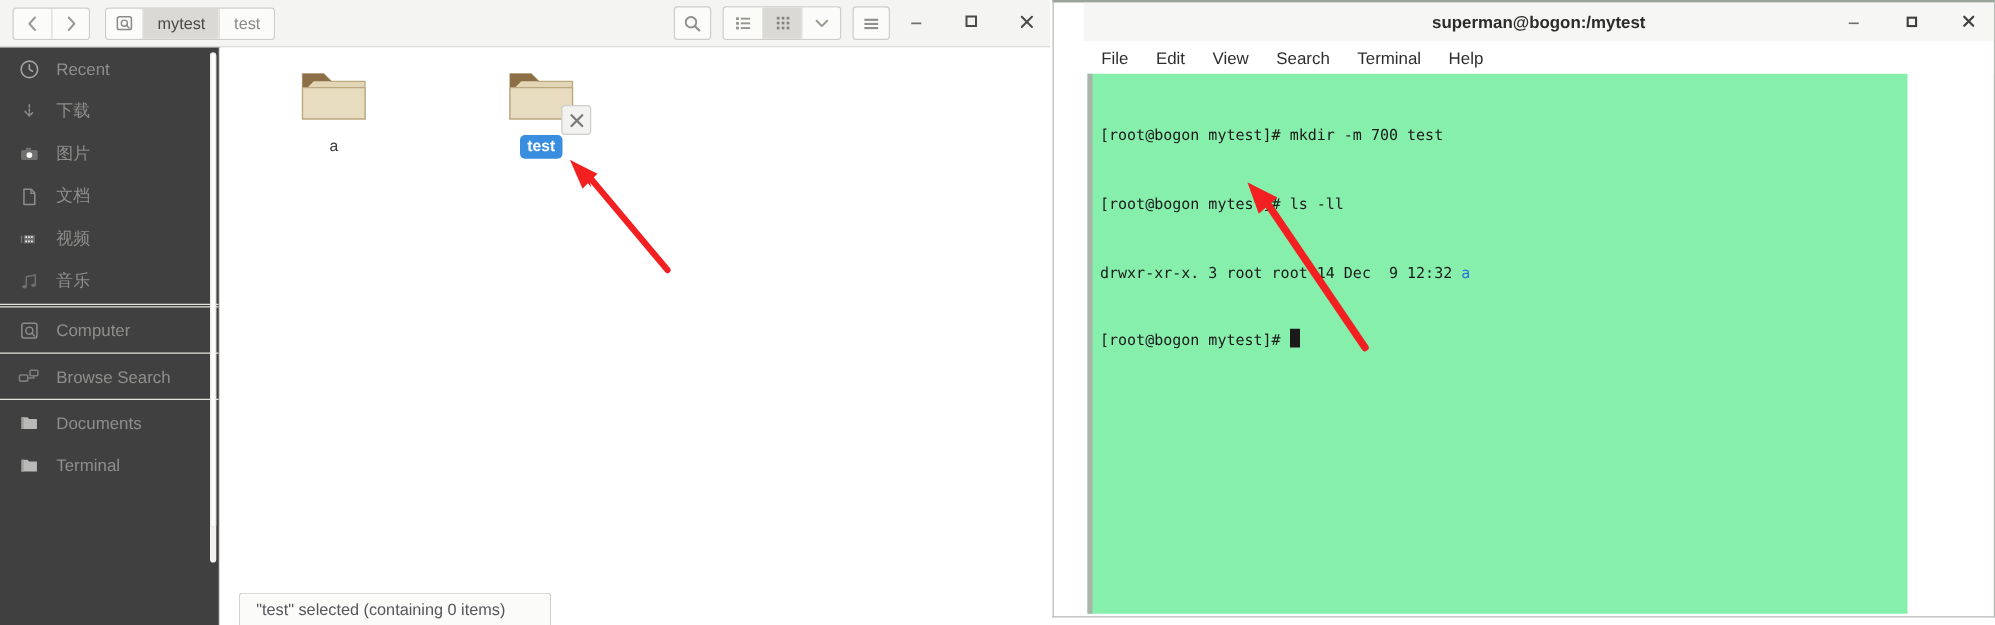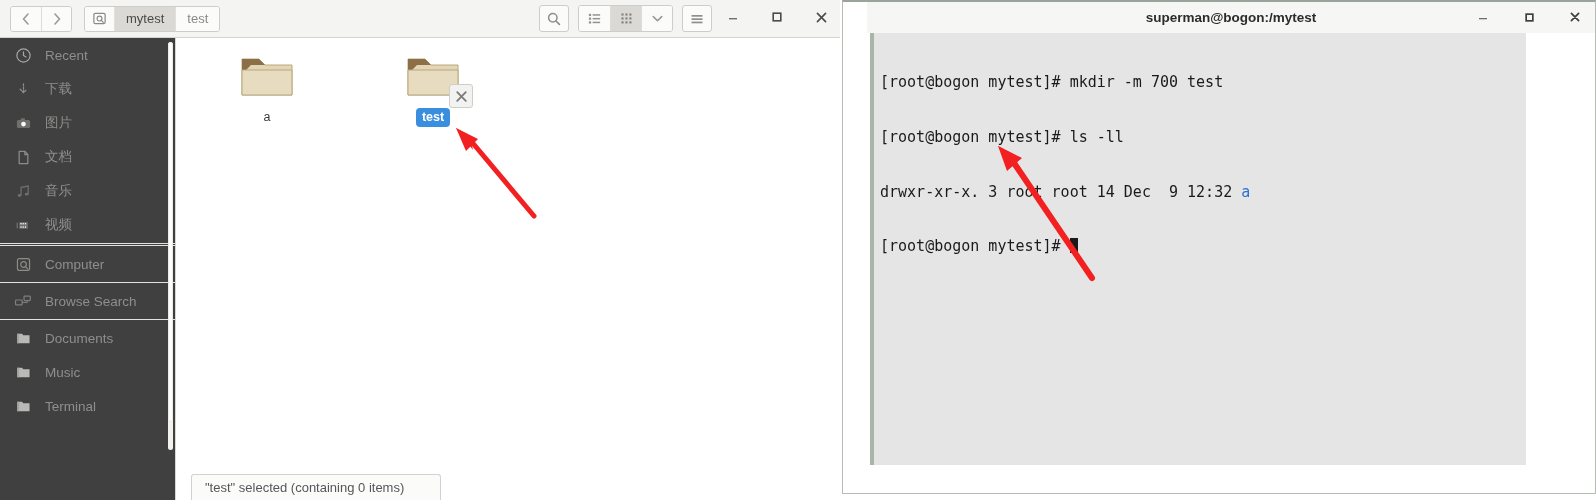--- a/index.html
+++ b/index.html
@@ -161,25 +161,25 @@
   .term-menu {
     height: 26px; display: flex; align-items: center;
     padding-left: 14px; gap: 22px;
     background: #ffffff;
     font-size: 13.5px; color: #2e2e2e;
   }
   .term-screen {
     position: relative;
     margin-left: 3px;
     width: 656px; height: 432px;
-    background: #e5e5e5;
+    background: #86efac;
     border-left: 4px solid #a8b5a8;
     padding: 4px 0 0 6px;
     font-family: "DejaVu Sans Mono", "Liberation Mono", monospace;
-    font-size: 15px;
+    font-size: 12px;
     line-height: 18.2px;
     color: #1a1a1a;
     white-space: pre;
     overflow: hidden;
   }
   .term-line { white-space: pre; }
   .dirname { color: #2f72d6; }
   .cursor {
     display: inline-block; width: 8px; height: 15px;
     background: #1a1a1a; vertical-align: -2px;
@@ -324,44 +324,44 @@
             <svg width="17" height="17" viewBox="0 0 18 18">
                 <path d="M4.4 2.6 H10.6 L13.6 5.8 V15.4 H4.4 Z" fill="none" stroke="#8c8c8a" stroke-width="1.3" stroke-linejoin="round"></path>
                 <path d="M10.4 2.8 V6 H13.4" fill="none" stroke="#8c8c8a" stroke-width="1.2"></path>
               </svg>
           </span>
           <span>文档</span>
         </div>
         <div class="sb-item">
           <span class="ic">
             <svg width="17" height="17" viewBox="0 0 18 18">
-                <path d="M6.4 13 V4.6 L14 3.2 V11.6" fill="none" stroke="#6f6f6d" stroke-width="1.3"></path>
-                <ellipse cx="4.8" cy="13.2" rx="1.9" ry="1.5" fill="#6f6f6d"></ellipse>
-                <ellipse cx="12.4" cy="11.8" rx="1.9" ry="1.5" fill="#6f6f6d"></ellipse>
-              </svg>
-          </span>
-          <span>音乐</span>
-        </div>
-        <div class="sb-item">
-          <span class="ic">
-            <svg width="17" height="17" viewBox="0 0 18 18">
                 <rect x="4.6" y="5.4" width="9" height="7" fill="#6f6f6d"></rect>
                 <path d="M2.4 6 V12" stroke="#6f6f6d" stroke-width="1.4"></path>
                 <g fill="#f5f5f5">
                   <rect x="5.6" y="6.4" width="1.4" height="1.4"></rect>
                   <rect x="8" y="6.4" width="1.4" height="1.4"></rect>
                   <rect x="10.4" y="6.4" width="1.4" height="1.4"></rect>
                   <rect x="5.6" y="10" width="1.4" height="1.4"></rect>
                   <rect x="8" y="10" width="1.4" height="1.4"></rect>
                   <rect x="10.4" y="10" width="1.4" height="1.4"></rect>
                 </g>
               </svg>
           </span>
           <span>视频</span>
         </div>
+        <div class="sb-item">
+          <span class="ic">
+            <svg width="17" height="17" viewBox="0 0 18 18">
+                <path d="M6.4 13 V4.6 L14 3.2 V11.6" fill="none" stroke="#6f6f6d" stroke-width="1.3"></path>
+                <ellipse cx="4.8" cy="13.2" rx="1.9" ry="1.5" fill="#6f6f6d"></ellipse>
+                <ellipse cx="12.4" cy="11.8" rx="1.9" ry="1.5" fill="#6f6f6d"></ellipse>
+              </svg>
+          </span>
+          <span>音乐</span>
+        </div>
 
         <div class="sb-sep"></div>
         <div class="sb-sep"></div>
         <div class="sb-item">
           <span class="ic">
             <svg width="17" height="17" viewBox="0 0 18 18">
                 <rect x="2.6" y="2.8" width="12.8" height="12.4" rx="1.8" fill="none" stroke="#8c8c8a" stroke-width="1.3"></rect>
                 <circle cx="9" cy="9" r="3" fill="none" stroke="#8c8c8a" stroke-width="1.2"></circle>
                 <path d="M10.9 10.9 L13.4 13.6" stroke="#8c8c8a" stroke-width="1.2" stroke-linecap="round"></path>
               </svg>
@@ -381,29 +381,20 @@
         </div>
         <div class="sb-sep"></div>
         <div class="sb-item">
           <span class="ic">
             <svg width="17" height="17" viewBox="0 0 18 18">
                 <path d="M2.4 4 H7.4 L8.8 5.6 H15.4 V14 H2.4 Z" fill="#b9b9b7"></path>
                 <rect x="2.4" y="4" width="2" height="10" fill="#a4a4a2"></rect>
               </svg>
           </span>
           <span>Documents</span>
-        </div>
-        <div class="sb-item">
-          <span class="ic">
-            <svg width="17" height="17" viewBox="0 0 18 18">
-                <path d="M2.4 4 H7.4 L8.8 5.6 H15.4 V14 H2.4 Z" fill="#b9b9b7"></path>
-                <rect x="2.4" y="4" width="2" height="10" fill="#a4a4a2"></rect>
-              </svg>
-          </span>
-          <span>Music</span>
         </div>
         <div class="sb-item">
           <span class="ic">
             <svg width="17" height="17" viewBox="0 0 18 18">
                 <path d="M2.4 4 H7.4 L8.8 5.6 H15.4 V14 H2.4 Z" fill="#b9b9b7"></path>
                 <rect x="2.4" y="4" width="2" height="10" fill="#a4a4a2"></rect>
               </svg>
           </span>
           <span>Terminal</span>
         </div>
@@ -467,20 +458,28 @@
             </svg>
         </div>
         <div class="wc">
           <svg width="14" height="14" viewBox="0 0 14 14">
               <path d="M3.4 3.4 L10.6 10.6 M10.6 3.4 L3.4 10.6" stroke="#3d3d3b" stroke-width="1.7" stroke-linecap="round"></path>
             </svg>
         </div>
       </div>
     </div>
 
+    <div class="term-menu">
+      <span>File</span>
+      <span>Edit</span>
+      <span>View</span>
+      <span>Search</span>
+      <span>Terminal</span>
+      <span>Help</span>
+    </div>
 
     <div class="term-screen">
       <div class="term-line">[root@bogon mytest]# mkdir -m 700 test</div>
       <div class="term-line">[root@bogon mytest]# ls -ll</div>
       <div class="term-line"><span>drwxr-xr-x. 3 root root 14 Dec  9 12:32 </span><span class="dirname">a</span></div>
       <div class="term-line"><span>[root@bogon mytest]# </span><span class="cursor"></span></div>
     </div>
   </div>
 
   <svg class="arrow-layer" viewBox="0 0 1596 500">

